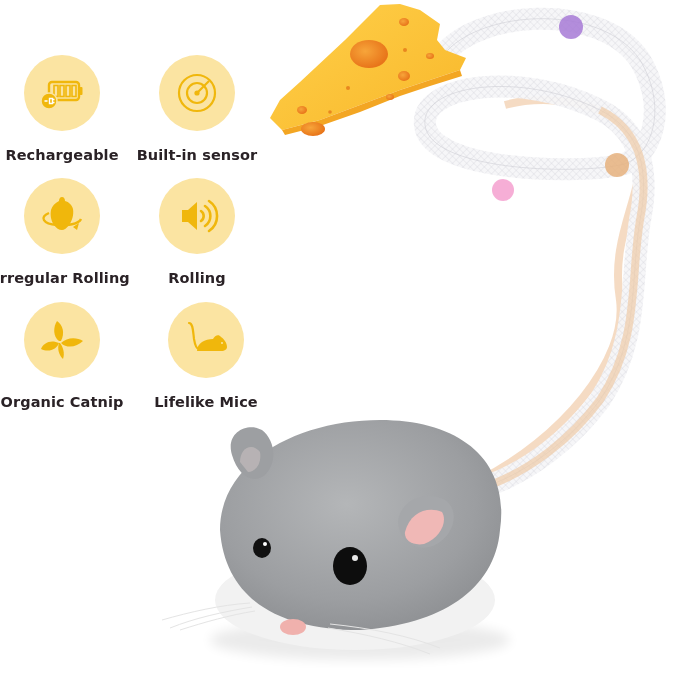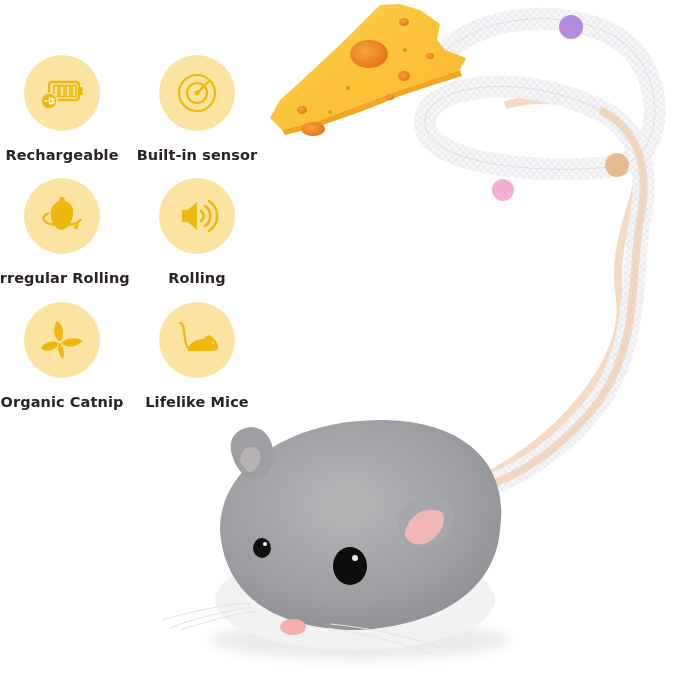--- a/index.html
+++ b/index.html
@@ -76,21 +76,21 @@
     <svg viewBox="0 0 50 50">
       <path d="M22 26 C 16 22, 16 12, 20 6 C 26 10, 28 18, 24 26 z" fill="#f0b70c"></path>
       <path d="M22 28 C 14 24, 6 28, 4 34 C 12 38, 20 34, 22 28 z" fill="#f0b70c"></path>
       <path d="M24 28 C 30 22, 40 22, 46 26 C 40 32, 30 34, 24 28 z" fill="#f0b70c"></path>
       <path d="M22 28 C 20 34, 22 40, 26 44 C 28 38, 26 32, 23 28 z" fill="#f0b70c"></path>
     </svg>
   </div>
   <div class="label">Organic Catnip</div>
 </div>
 
-<div class="feature" style="left:127px; top:302px;">
+<div class="feature" style="left:136px; top:302px;">
   <div class="circle" style="background:#fbe4a2;">
     <svg viewBox="0 0 50 50">
       <path d="M8 8 C 12 8, 12 16, 13 24 C 14 30, 16 34, 18 34" fill="none" stroke="#f0b70c" stroke-width="2.2" stroke-linecap="round"></path>
       <path d="M16 36 C 16 28, 24 24, 32 24 C 34 20, 38 19, 40 22 C 43 24, 46 28, 46 32 C 46 34, 44 36, 40 36 z" fill="#f0b70c"></path>
       <circle cx="41" cy="28" r="1" fill="#fbe4a2"></circle>
     </svg>
   </div>
   <div class="label">Lifelike Mice</div>
 </div>
 

